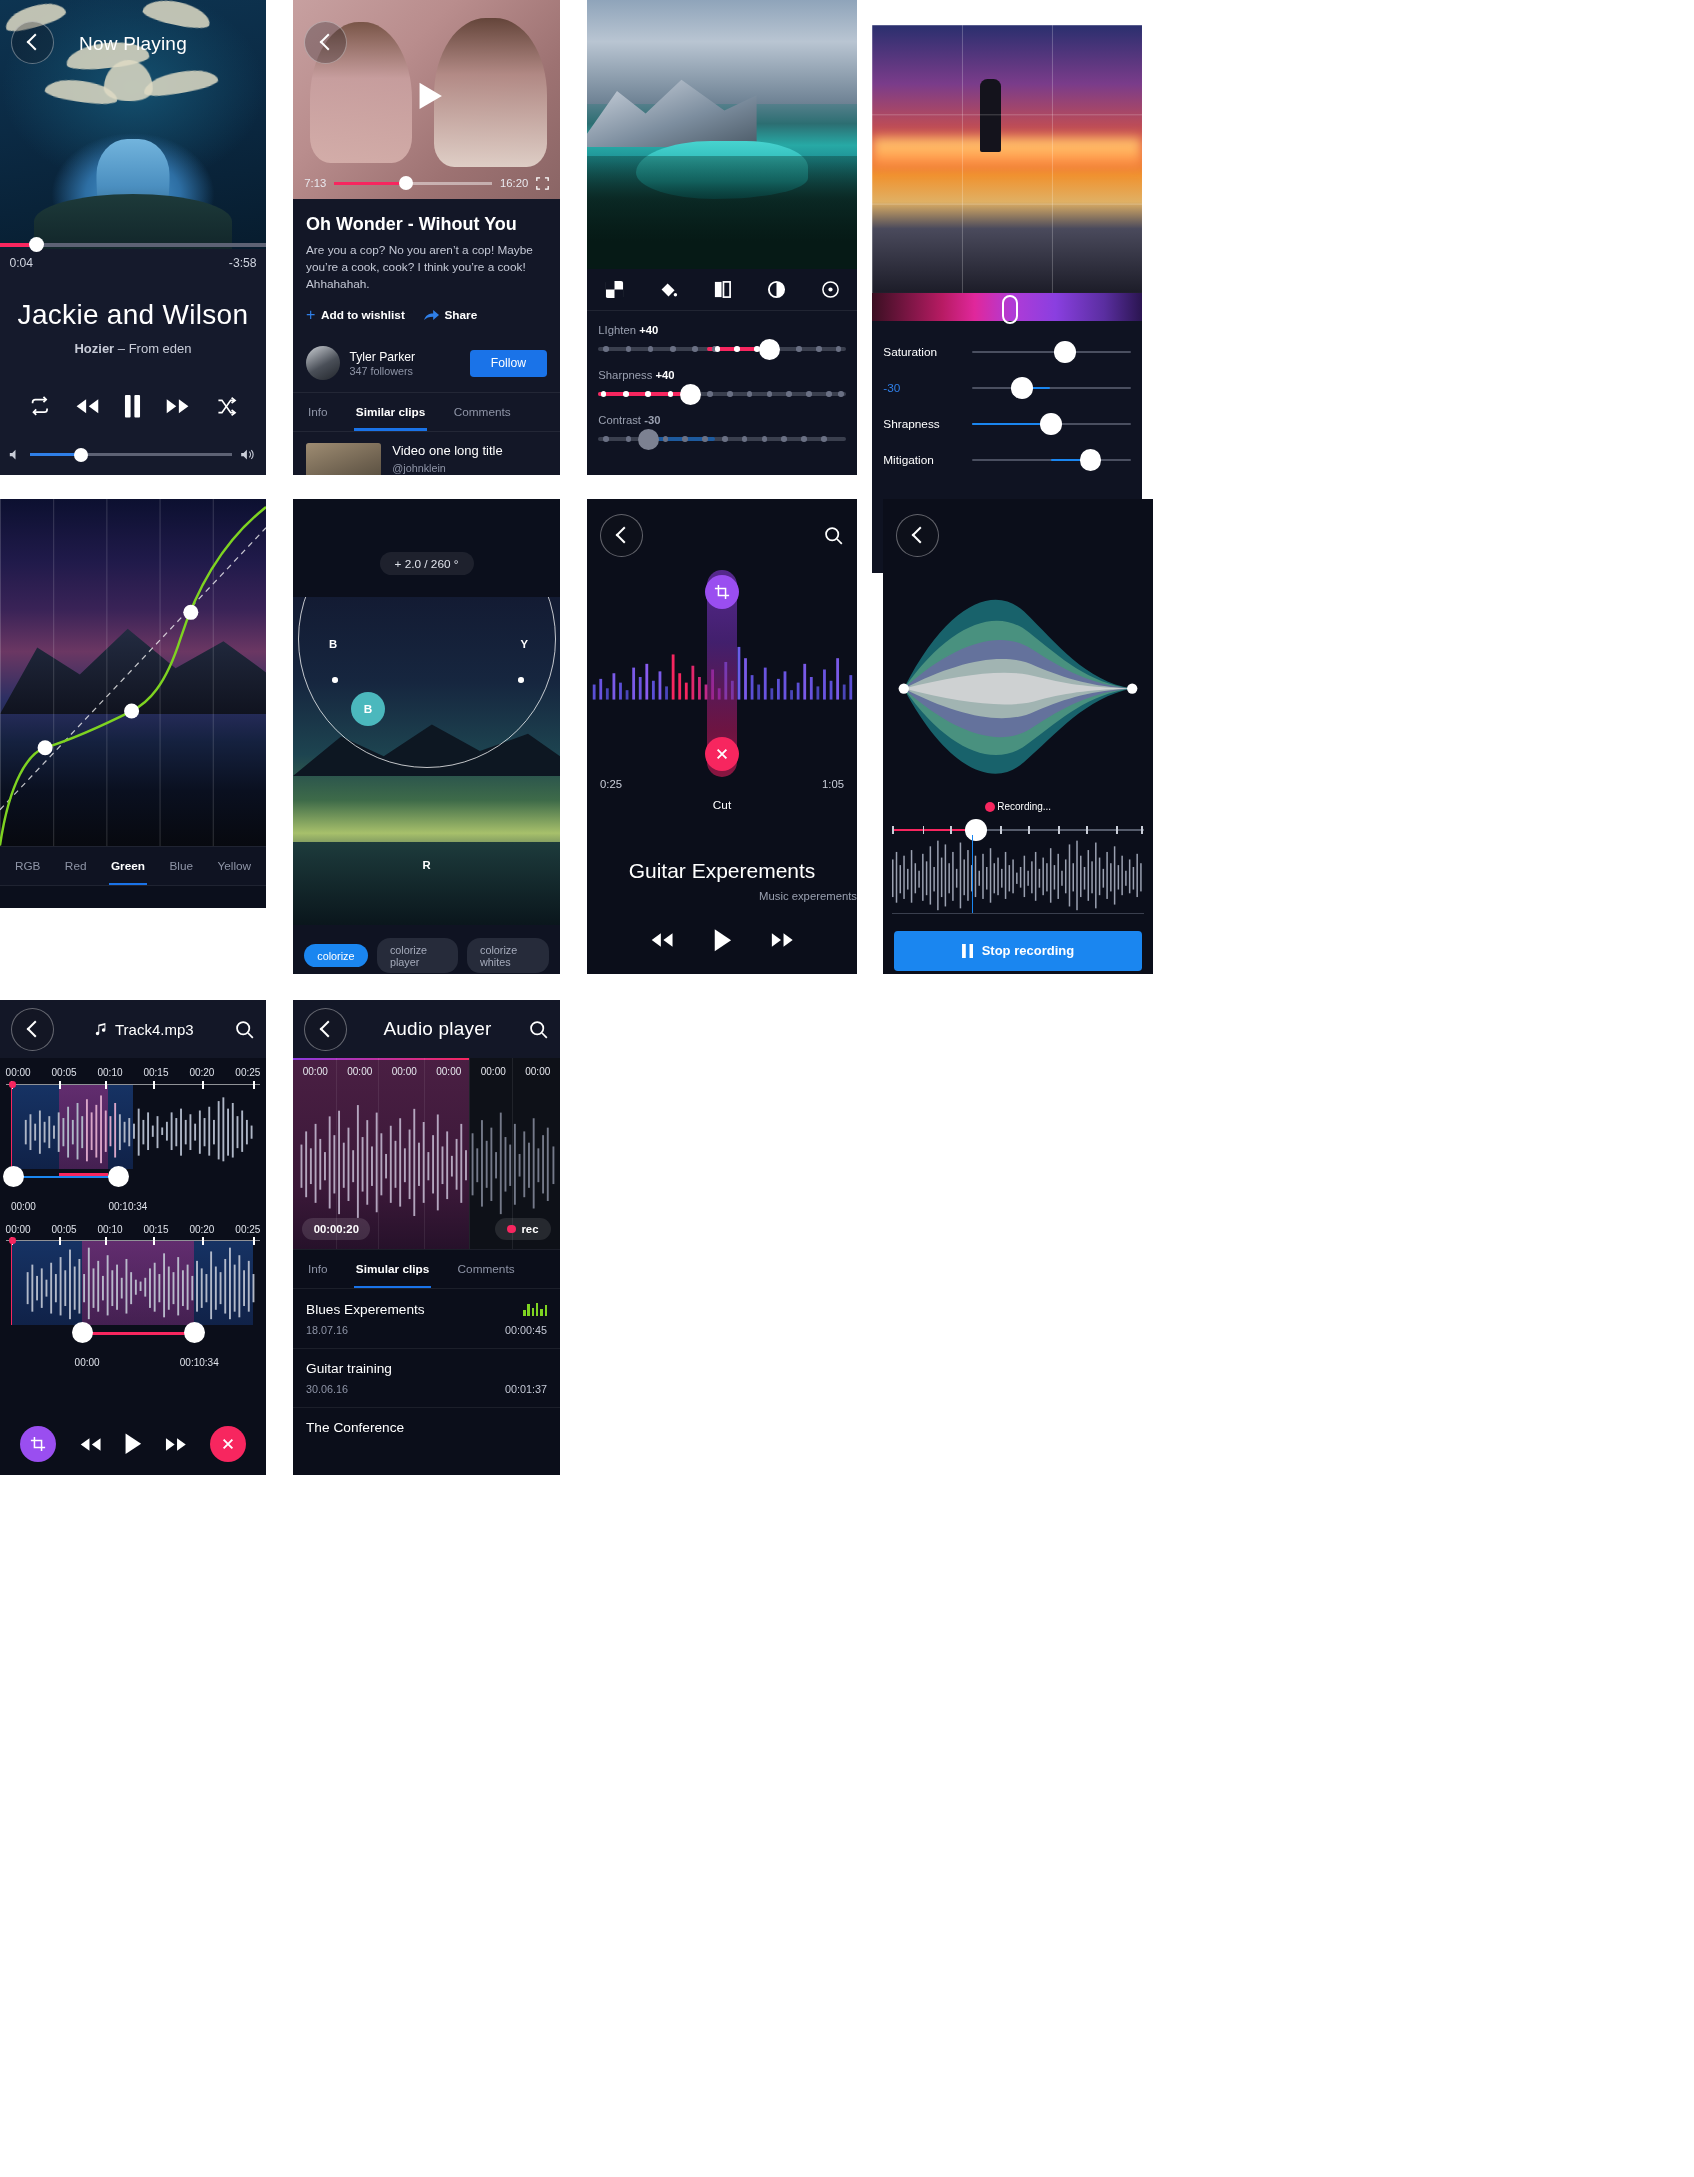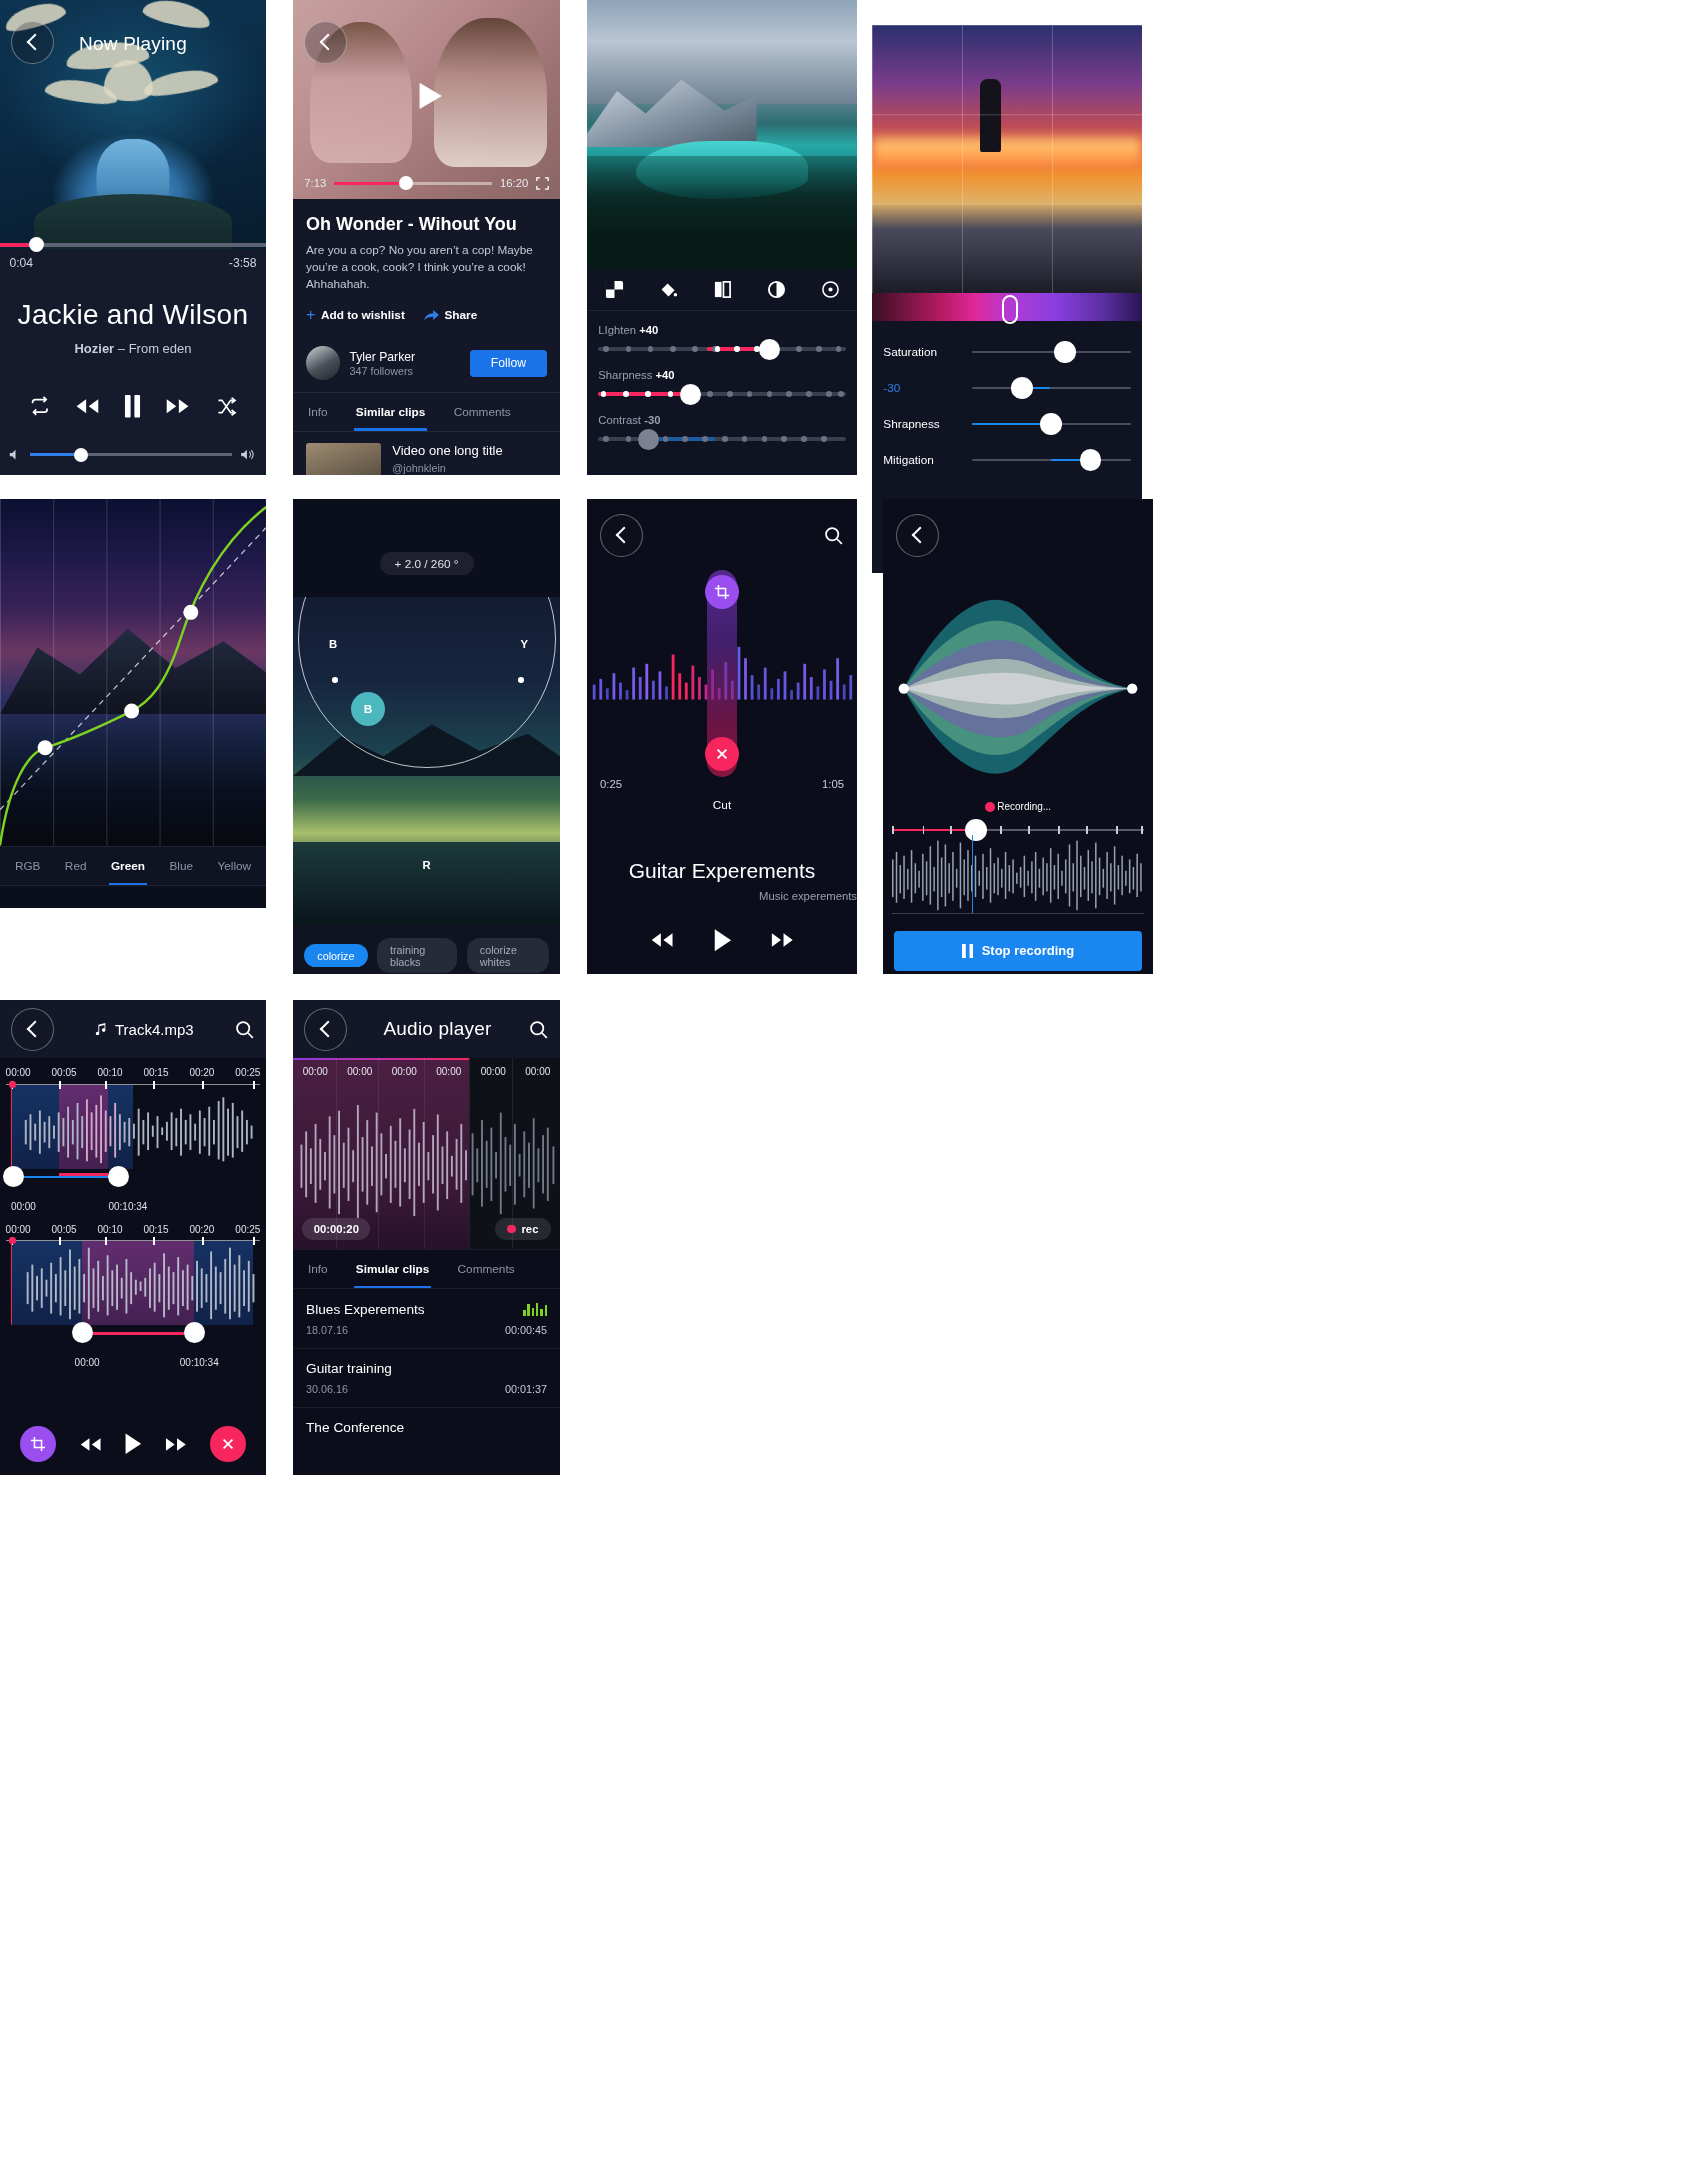--- a/index.html
+++ b/index.html
@@ -532,21 +532,21 @@
       <div class="wheel"></div>
       <div class="lbl-b" style="left:36px;top:41px">B</div>
       <div class="lbl-y" style="right:32px;top:41px">Y</div>
       <div class="lbl-r" style="left:50%;transform:translateX(-50%);top:262px">R</div>
       <div style="position:absolute;left:39px;top:80px;width:5.6px;height:5.6px;border-radius:50%;background:#fff"></div>
       <div style="position:absolute;right:36px;top:80px;width:5.6px;height:5.6px;border-radius:50%;background:#fff"></div>
       <div class="handle" style="left:58px;top:95px">B</div>
     </div>
     <div class="chips">
       <div class="chip on">colorize</div>
-      <div class="chip">training blacks</div>
+      <div class="chip">colorize player</div>
       <div class="chip">colorize whites</div>
     </div>
 
   </div>
 
   <div class="card" id="c7">
     <div class="hd">
       <div class="circ-btn">
           <div class="chev"></div>
         </div>

